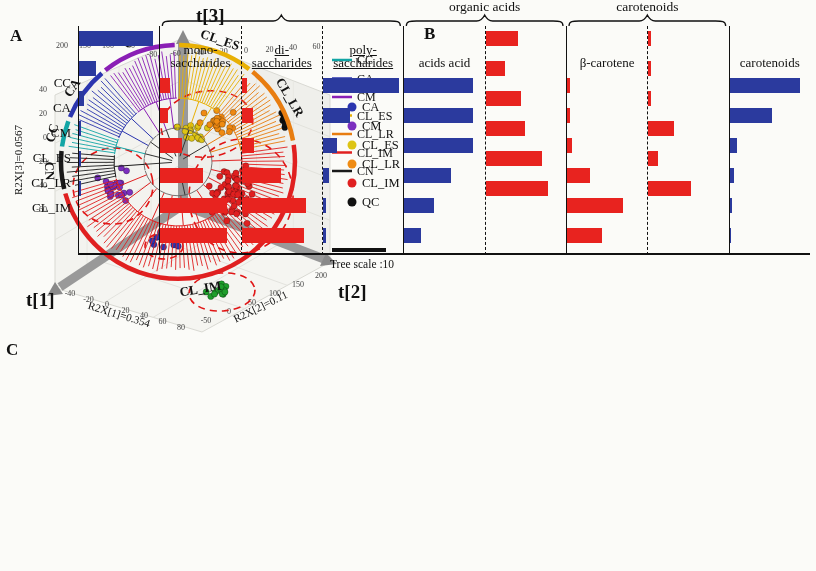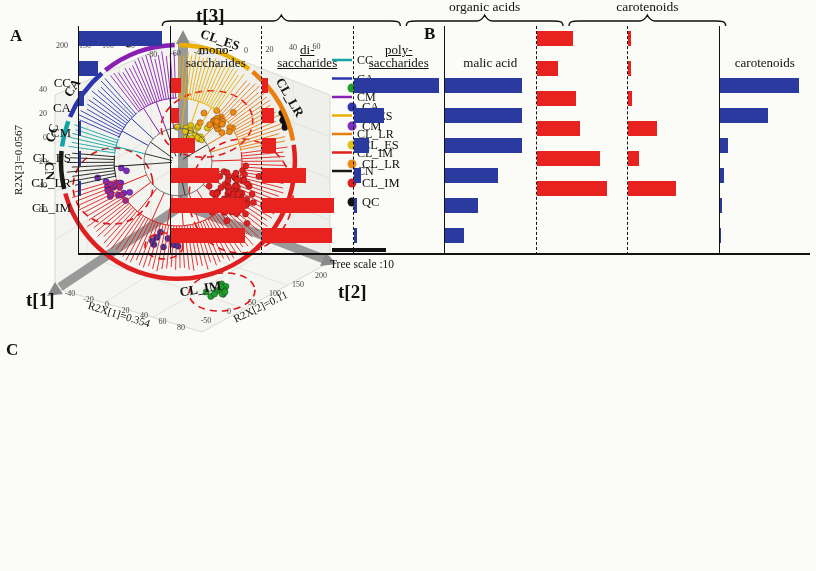--- a/index.html
+++ b/index.html
@@ -644,21 +644,21 @@
           </div>
           <div class="pc-row">
             <div class="pc-bar" style="width: 3.88%; background: rgb(43, 58, 158);"></div>
           </div>
           <div class="pc-row">
             <div class="pc-bar" style="width: 3.88%; background: rgb(43, 58, 158);"></div>
           </div>
         </div>
         <div class="pc-col solid">
           <div class="pc-header">
-            <span>malic acid</span>
+            <span>acids acid</span>
           </div>
           <div class="pc-row">
             <div class="pc-bar" style="width: 85.36%; background: rgb(43, 58, 158);"></div>
           </div>
           <div class="pc-row">
             <div class="pc-bar" style="width: 85.36%; background: rgb(43, 58, 158);"></div>
           </div>
           <div class="pc-row">
             <div class="pc-bar" style="width: 85.36%; background: rgb(43, 58, 158);"></div>
           </div>
@@ -683,20 +683,43 @@
             <div class="pc-bar" style="width: 43.65%; background: rgb(232, 35, 31);"></div>
           </div>
           <div class="pc-row">
             <div class="pc-bar" style="width: 48.5%; background: rgb(232, 35, 31);"></div>
           </div>
           <div class="pc-row">
             <div class="pc-bar" style="width: 69.84%; background: rgb(232, 35, 31);"></div>
           </div>
           <div class="pc-row">
             <div class="pc-bar" style="width: 77.6%; background: rgb(232, 35, 31);"></div>
+          </div>
+        </div>
+        <div class="pc-col solid">
+          <div class="pc-header">
+            <span>β-carotene</span>
+          </div>
+          <div class="pc-row">
+            <div class="pc-bar" style="width: 3.88%; background: rgb(232, 35, 31);"></div>
+          </div>
+          <div class="pc-row">
+            <div class="pc-bar" style="width: 3.88%; background: rgb(232, 35, 31);"></div>
+          </div>
+          <div class="pc-row">
+            <div class="pc-bar" style="width: 5.82%; background: rgb(232, 35, 31);"></div>
+          </div>
+          <div class="pc-row">
+            <div class="pc-bar" style="width: 29.1%; background: rgb(232, 35, 31);"></div>
+          </div>
+          <div class="pc-row">
+            <div class="pc-bar" style="width: 69.84%; background: rgb(232, 35, 31);"></div>
+          </div>
+          <div class="pc-row">
+            <div class="pc-bar" style="width: 43.65%; background: rgb(232, 35, 31);"></div>
           </div>
         </div>
         <div class="pc-col dashed">
           <div class="pc-row">
             <div class="pc-bar" style="width: 2.91%; background: rgb(232, 35, 31);"></div>
           </div>
           <div class="pc-row">
             <div class="pc-bar" style="width: 2.91%; background: rgb(232, 35, 31);"></div>
           </div>
           <div class="pc-row">

